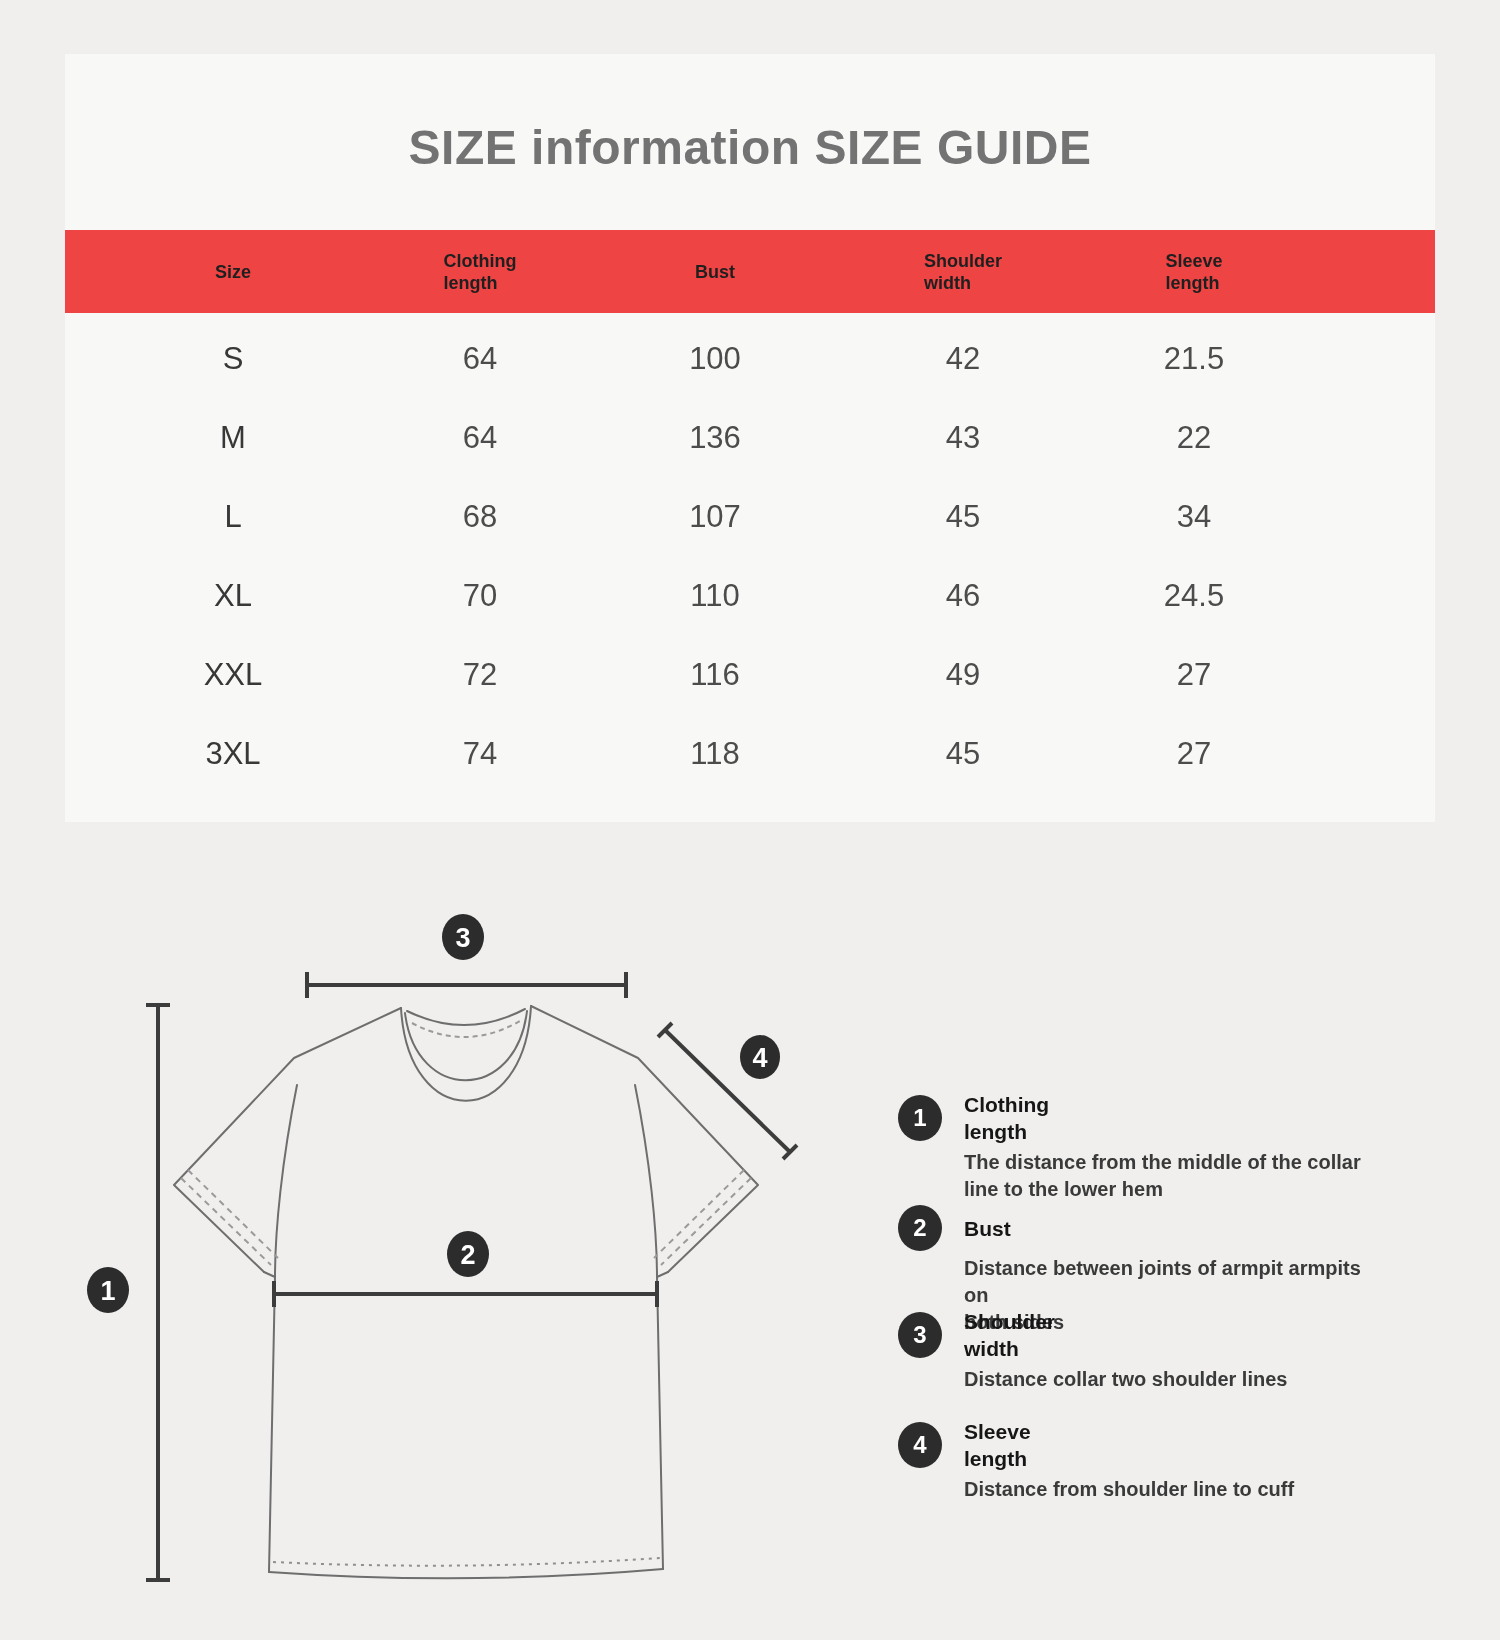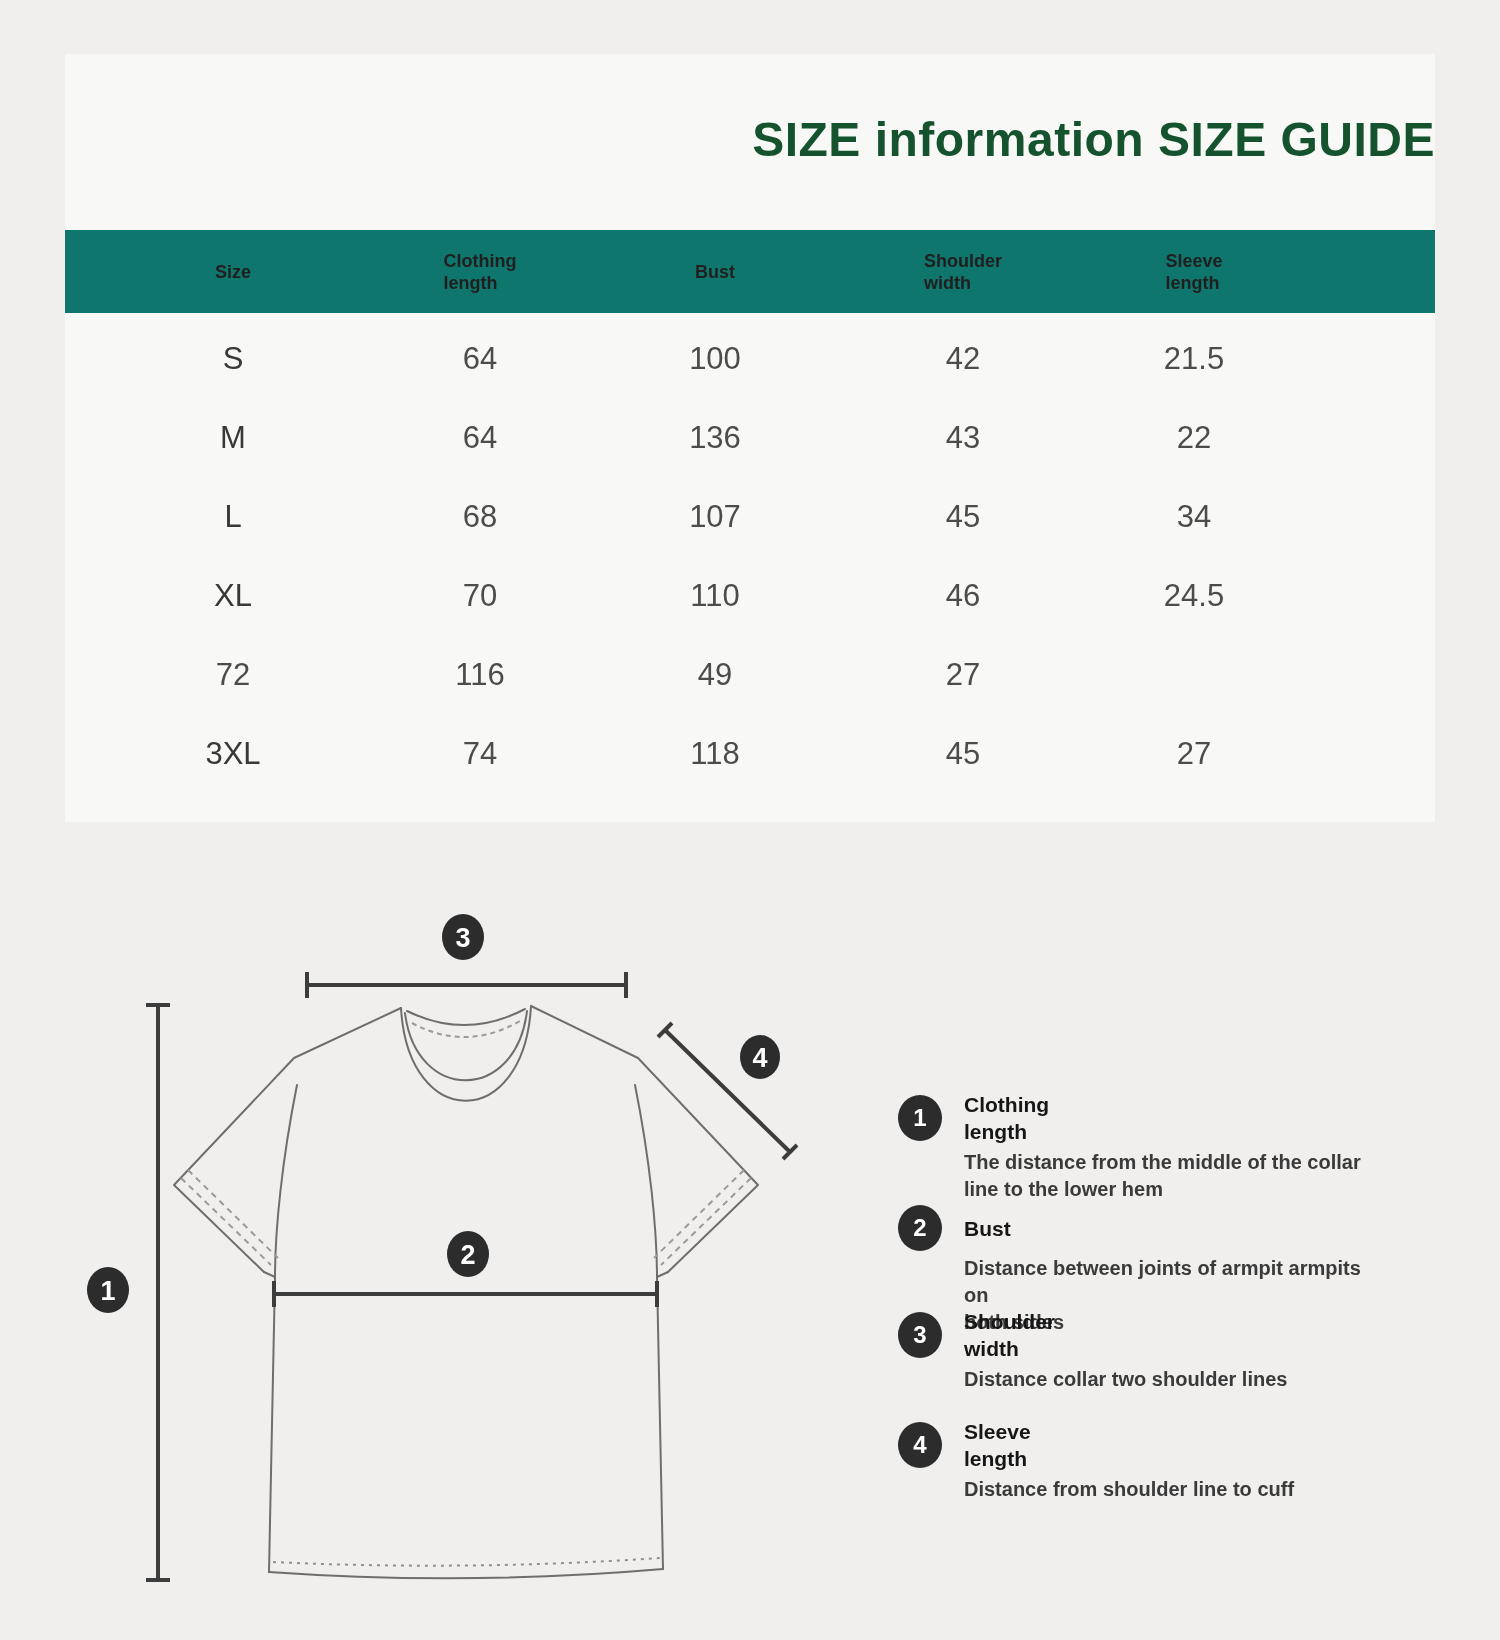--- a/index.html
+++ b/index.html
@@ -6,31 +6,31 @@
   body{
     width:1500px;height:1640px;position:relative;overflow:hidden;
     background:#f0efed;
     font-family:"Liberation Sans", sans-serif;
   }
   .panel{
     position:absolute;left:65px;top:54px;width:1370px;height:768px;
     background:#f8f8f6;
   }
   .page-title{
-    position:absolute;left:65px;top:112px;width:1370px;
-    text-align:right;font-size:48px;font-weight:700;color:#14532d;
+    position:absolute;left:65px;top:120px;width:1370px;
+    text-align:center;font-size:48px;font-weight:700;color:#737373;
     letter-spacing:0.5px;
   }
   .size-table{position:absolute;left:65px;top:230px;width:1370px;}
   .tgrid{
     display:grid;
     grid-template-columns:336px 158px 312px 184px 278px;
     box-sizing:border-box;padding-right:102px;width:1370px;
   }
-  .thead{background:#0f766e;height:83px;}
+  .thead{background:#ef4444;height:83px;}
   .th{
     display:flex;align-items:center;justify-content:center;
     font-size:18px;font-weight:700;color:#1f1f1f;line-height:22px;
   }
   .th span{white-space:pre-line;text-align:left;}
   .trow{height:79px;}
   .td{
     text-align:center;line-height:79px;font-size:31px;color:#4c4c4c;
   }
   .td.size-col{color:#383838;}
@@ -105,20 +105,21 @@
       <div class="td">34</div>
     </div>
     <div class="tgrid trow">
       <div class="td size-col">XL</div>
       <div class="td">70</div>
       <div class="td">110</div>
       <div class="td">46</div>
       <div class="td">24.5</div>
     </div>
     <div class="tgrid trow">
+      <div class="td size-col">XXL</div>
       <div class="td">72</div>
       <div class="td">116</div>
       <div class="td">49</div>
       <div class="td">27</div>
     </div>
     <div class="tgrid trow">
       <div class="td size-col">3XL</div>
       <div class="td">74</div>
       <div class="td">118</div>
       <div class="td">45</div>

